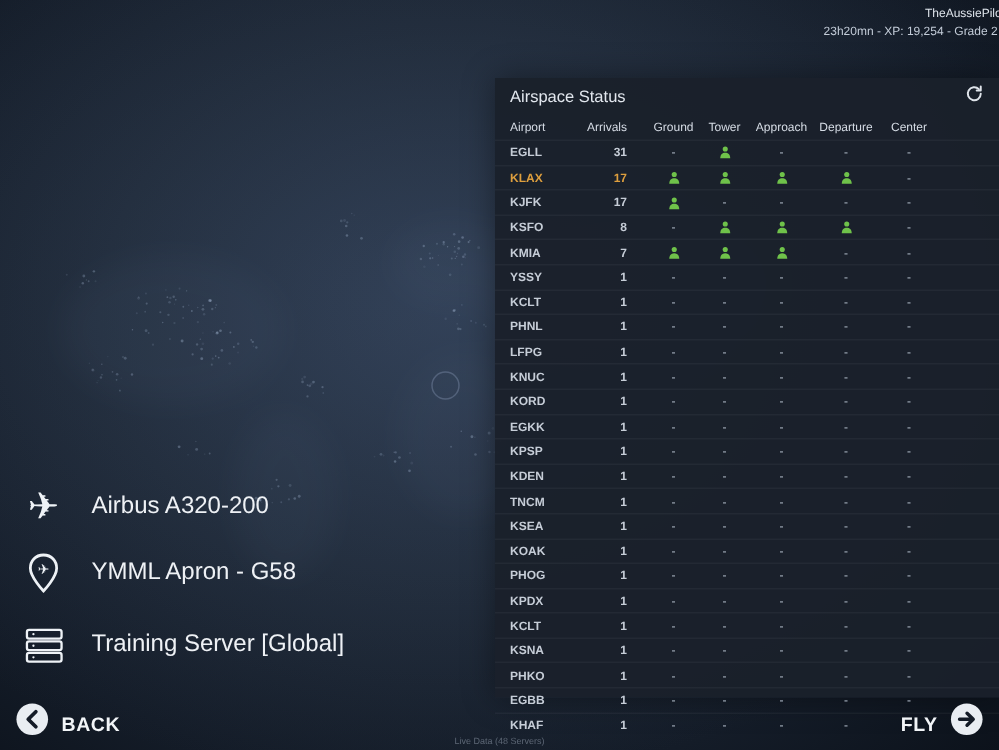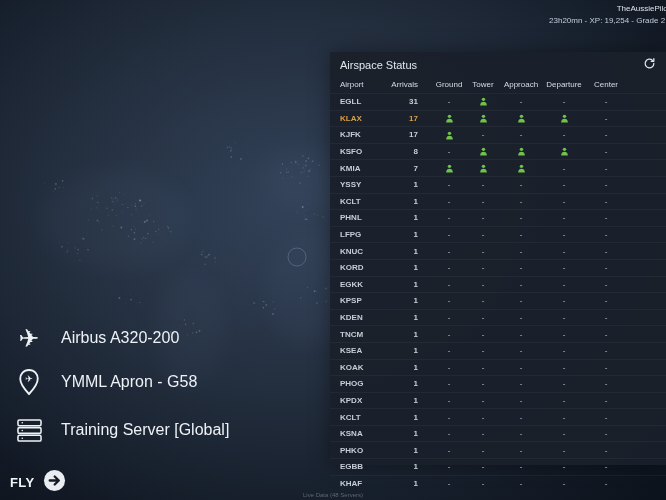--- a/index.html
+++ b/index.html
@@ -592,20 +592,29 @@
       <circle cx="6.5" cy="5" r="0.8" fill="#eef2f6" stroke="none"></circle>
       <circle cx="6.5" cy="13" r="0.8" fill="#eef2f6" stroke="none"></circle>
       <circle cx="6.5" cy="21" r="0.8" fill="#eef2f6" stroke="none"></circle>
     </svg>
   </span>
   <span class="menu-label">Training Server [Global]</span>
 </div>
 
 <div class="footer">
   <div class="nav-btn">
+    <span>
+      <svg width="23" height="23" viewBox="0 0 24 24">
+        <circle cx="12" cy="12" r="11" fill="#e9edf2"></circle>
+        <path d="M14.5 6.8 L9.2 12 L14.5 17.2" fill="none" stroke="#141b27" stroke-width="2.6" stroke-linecap="round" stroke-linejoin="round"></path>
+      </svg>
+    </span>
+    <span class="nav-label">BACK</span>
+  </div>
+  <div class="nav-btn">
     <span class="nav-label">FLY</span>
     <span>
       <svg width="23" height="23" viewBox="0 0 24 24">
         <circle cx="12" cy="12" r="11" fill="#e9edf2"></circle>
         <path d="M7 12 H15.5 M12.2 7.8 L16.5 12 L12.2 16.2" fill="none" stroke="#141b27" stroke-width="2.4" stroke-linecap="round" stroke-linejoin="round"></path>
       </svg>
     </span>
   </div>
 </div>
 

